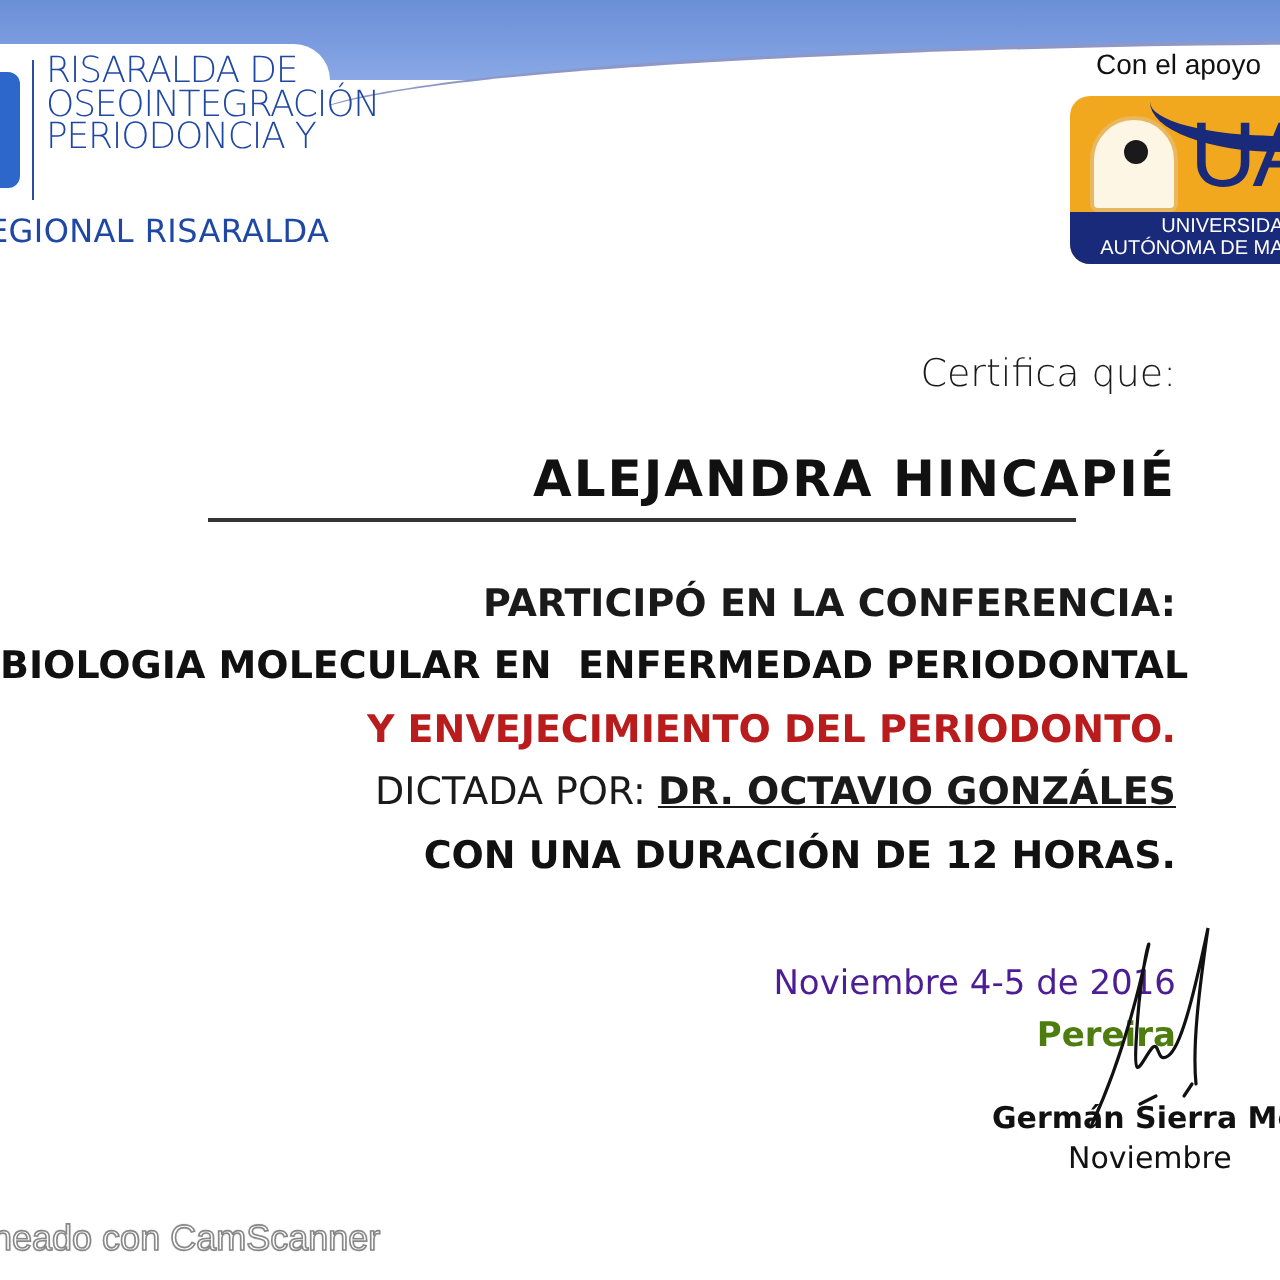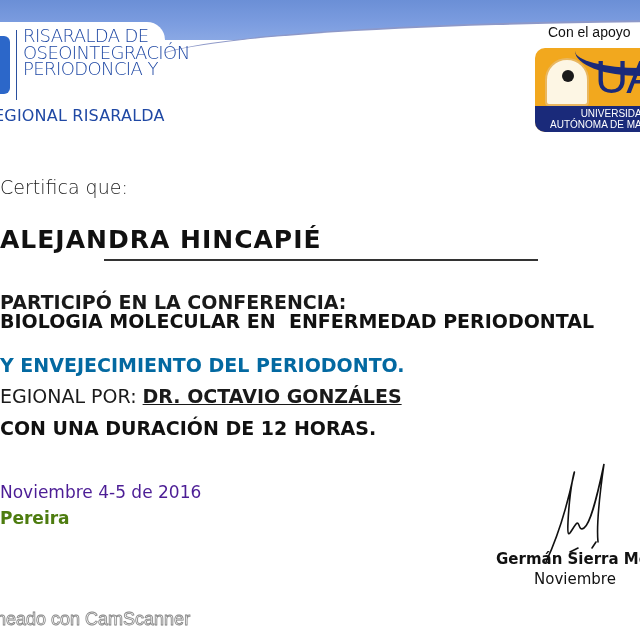--- a/index.html
+++ b/index.html
@@ -62,31 +62,31 @@
     .ua-letters {
       position: absolute; left: 60px; top: 4px; font-family: "Liberation Sans", sans-serif;
       font-size: 46px; color: #1a2a7a; letter-spacing: -2px; line-height: 50px;
     }
     .ua-band {
       position: absolute; left: 0; bottom: 0; width: 100%; height: 26px; background: #1a2a7a;
       color: #fff; font-family: "Liberation Sans", sans-serif; font-size: 10px; line-height: 11px;
       text-align: right; padding-right: 6px; padding-top: 2px; white-space: nowrap;
     }
 
-    .center { position: absolute; left: 0; width: 588px; text-align: left; }
+    .center { position: absolute; left: 0; width: 588px; text-align: right; }
     .certifica { top: 176px; font-size: 19px; font-weight: 300; color: #1a1a1a; }
     .recipient {
       top: 225px; font-size: 25px; font-weight: bold; letter-spacing: 1px; color: #111;
     }
     .name-rule {
       position: absolute; left: 104px; top: 259px; width: 434px; height: 2px; background: #333;
     }
     .participo { top: 291px; font-size: 19px; color: #1a1a1a; font-weight: bold; }
-    .conf-line1 { top: 310px; font-size: 19px; font-weight: bold; color: #111; white-space: pre; }
-    .conf-line2 { top: 354px; font-size: 19px; font-weight: bold; color: #0369a1; }
+    .conf-line1 { top: 322px; font-size: 19px; font-weight: bold; color: #111; white-space: pre; }
+    .conf-line2 { top: 354px; font-size: 19px; font-weight: bold; color: #b91c1c; }
     .dictada { top: 385px; font-size: 19px; color: #1a1a1a; }
     .dictada b { font-weight: bold; text-decoration: underline; }
     .duracion { top: 417px; font-size: 19px; font-weight: bold; color: #111; }
     .fecha { top: 482px; font-size: 17px; font-weight: normal; color: #4c1d95; }
     .ciudad { top: 508px; font-size: 17px; font-weight: bold; color: #4d7c0f; }
 
     .signature { position: absolute; left: 540px; top: 462px; width: 80px; height: 110px; }
     .signer-name {
       position: absolute; left: 496px; top: 550px; font-size: 15px; font-weight: bold; white-space: nowrap; color: #111;
     }
@@ -131,21 +131,21 @@
   </div>
 </div>
 
 <div class="center certifica">Certifica que:</div>
 <div class="center recipient">ALEJANDRA HINCAPIÉ</div>
 <div class="name-rule"></div>
 
 <div class="center participo">PARTICIPÓ EN LA CONFERENCIA:</div>
 <div class="center conf-line1">BIOLOGIA MOLECULAR EN  ENFERMEDAD PERIODONTAL</div>
 <div class="center conf-line2">Y ENVEJECIMIENTO DEL PERIODONTO.</div>
-<div class="center dictada"><span>EGIONAL POR: </span><b>DR. OCTAVIO GONZÁLES</b></div>
+<div class="center dictada"><span>DICTADA POR: </span><b>DR. OCTAVIO GONZÁLES</b></div>
 <div class="center duracion">CON UNA DURACIÓN DE 12 HORAS.</div>
 
 <div class="center fecha">Noviembre 4-5 de 2016</div>
 <div class="center ciudad">Pereira</div>
 
 <svg class="signature" viewBox="0 0 80 110">
   <path d="M6 100 C 20 70, 28 40, 34 12 C 36 4, 30 20, 28 60 C 27 80, 30 70, 36 62 C 40 58, 38 70, 44 66 C 50 62, 56 40, 64 2 C 60 30, 56 60, 58 80" fill="none" stroke="#111" stroke-width="1.6" stroke-linecap="round"></path>
   <path d="M30 90 L 38 86 M52 86 L 56 80" fill="none" stroke="#111" stroke-width="1.6" stroke-linecap="round"></path>
 </svg>
 <div class="signer-name">Germán Sierra Me</div>

